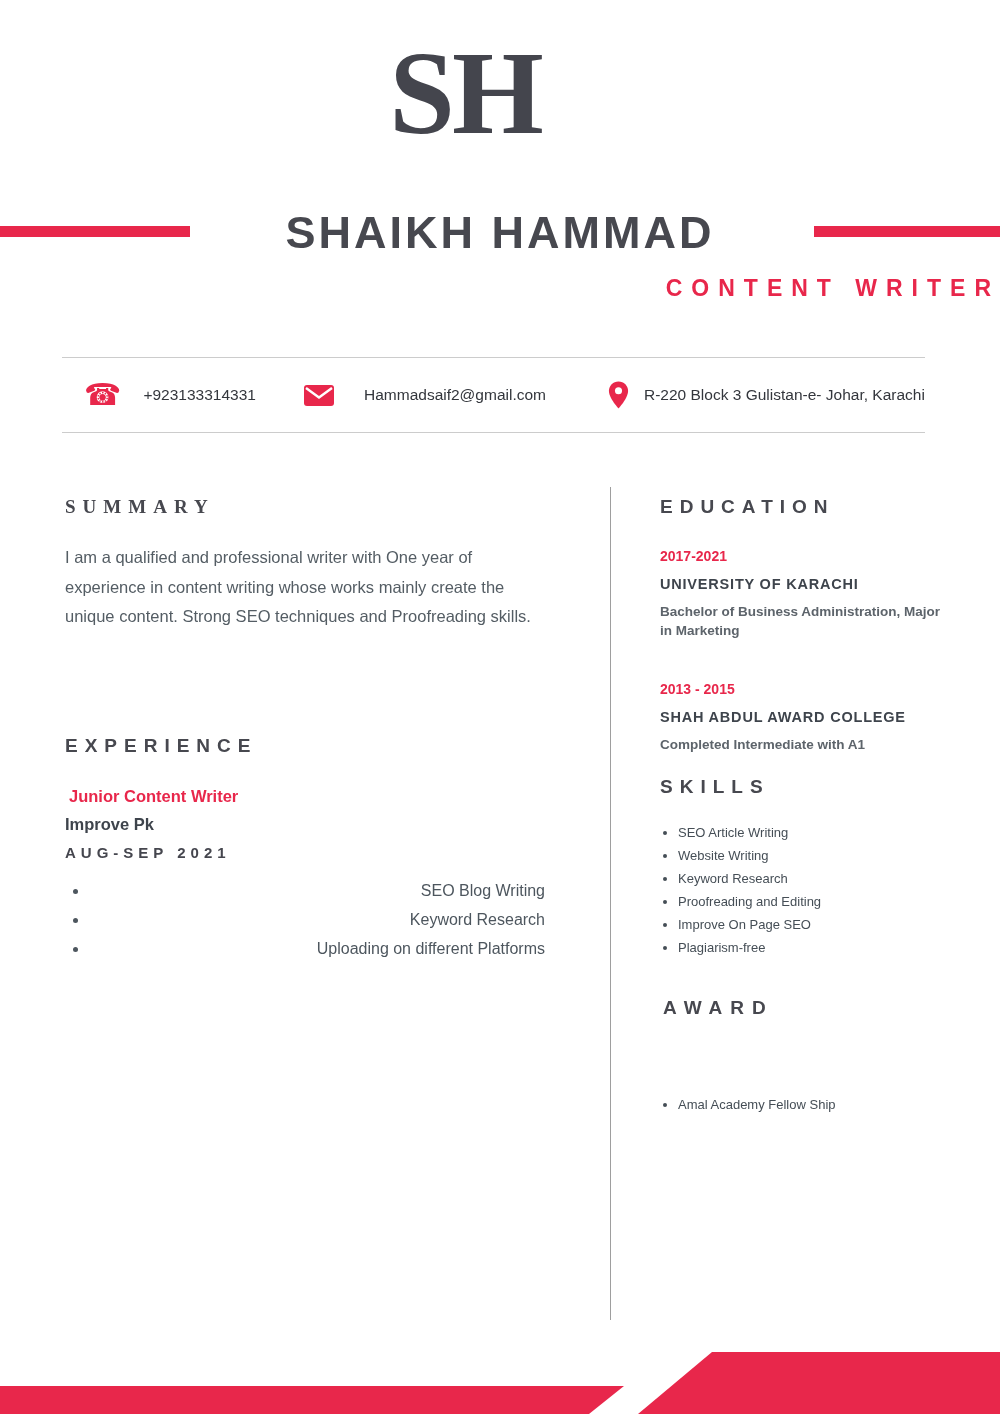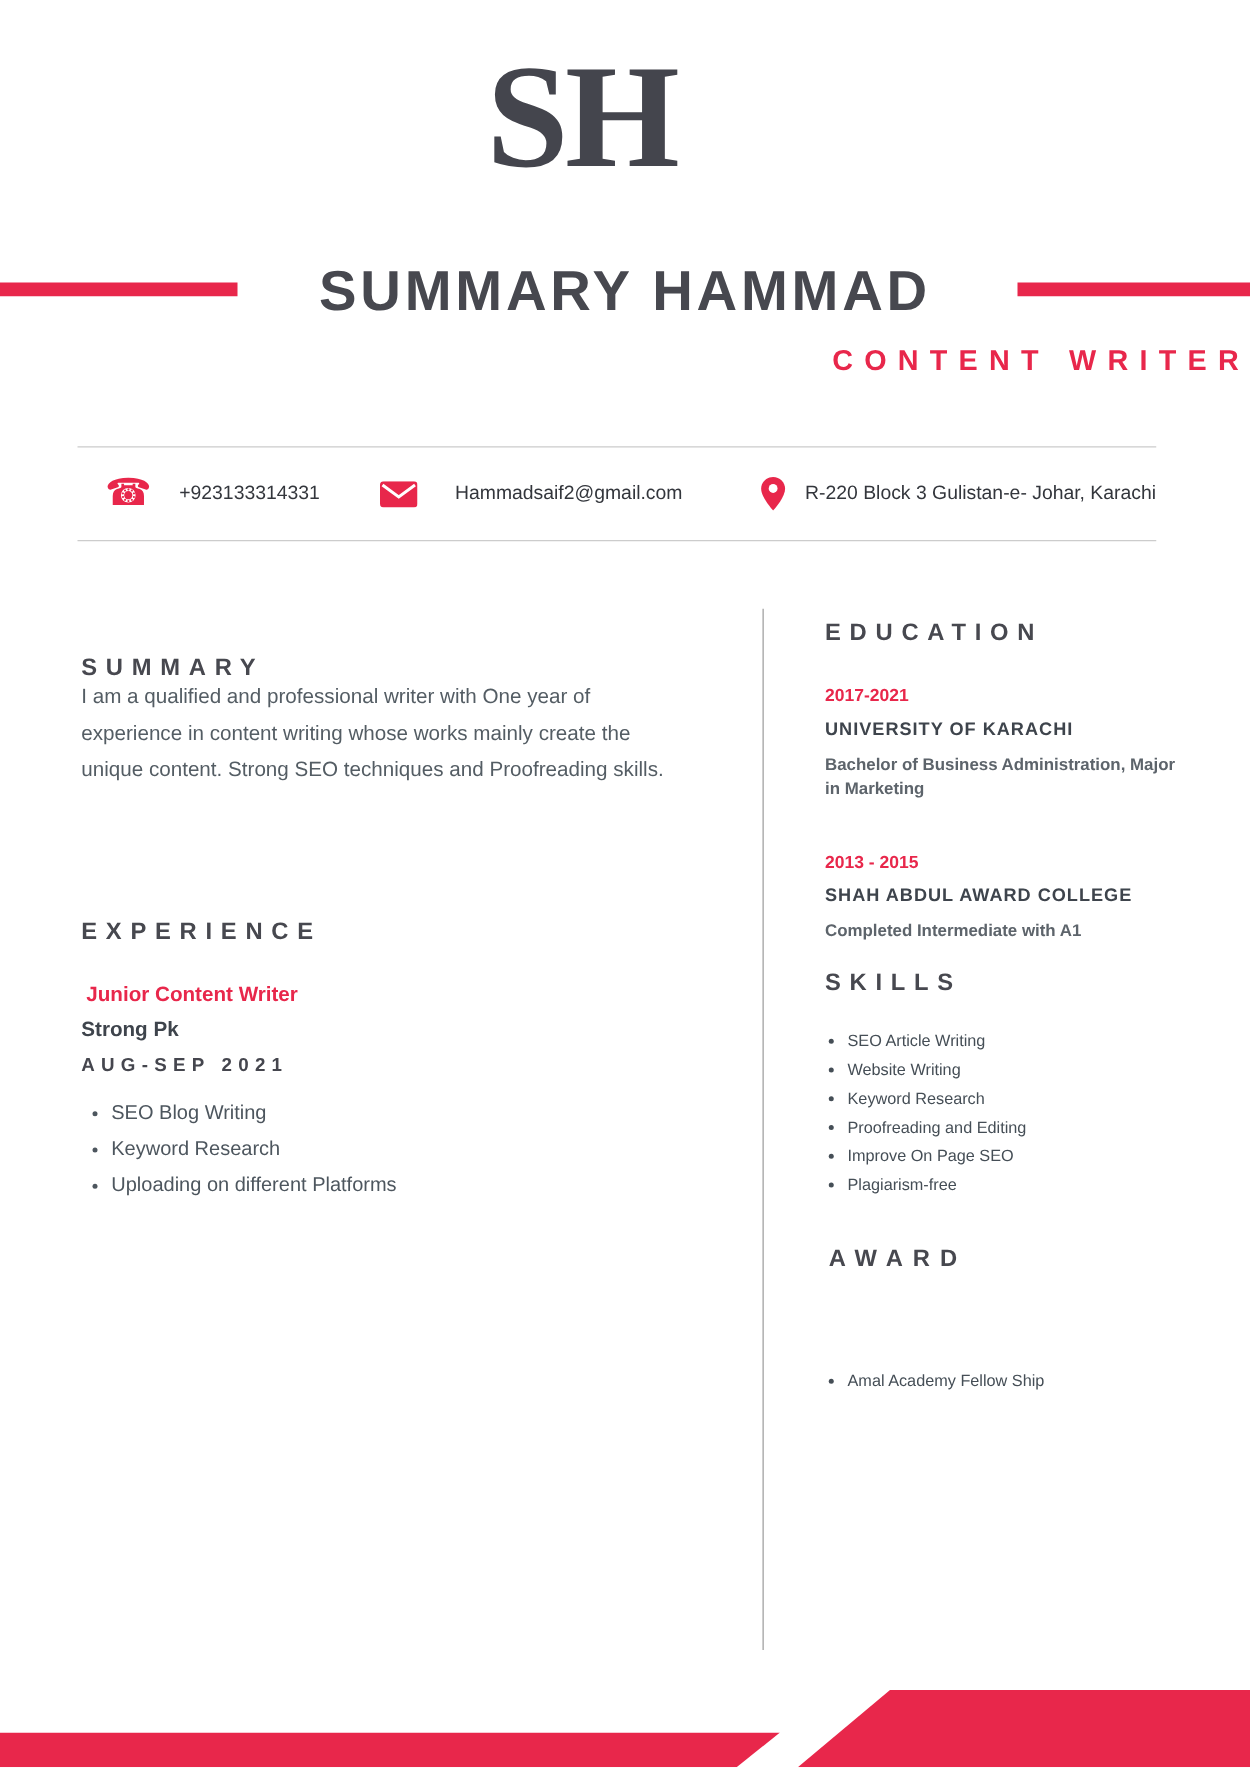--- a/index.html
+++ b/index.html
@@ -30,35 +30,35 @@
   .phone-glyph { font-size:30px; line-height:30px; color:var(--red); margin-right:22px;
     font-family:"DejaVu Sans", sans-serif; }
   .env-icon { margin-right:30px; display:block; }
   .pin-icon { margin-right:14px; display:block; }
 
   
   .divider { position:absolute; left:610px; top:487px; width:1px; height:833px; background:#9e9e9e; }
   .section-heading { font-size:19px; font-weight:700; letter-spacing:7px; color:var(--dark); }
 
   .abs { position:absolute; }
-  .summary-heading { left:65px; top:524px; }
+  .summary-heading { left:65px; top:496px;font-family:Liberation Serif, serif; }
   .summary-text { left:65px; top:543px; width:472px; font-size:16.5px; line-height:29.5px; color:#545d64; }
   .experience-heading { left:65px; top:735px; }
 
   .job { left:65px; width:480px; }
   .job-1 { top:787px; }
   .job-2 { top:1034px; }
   .job .role { font-size:16.5px; font-weight:700; color:var(--red); padding-left:4px; }
   .job .company { margin-top:9px; font-size:16.5px; font-weight:700; color:#3e444c; }
   .job-2 .company { margin-top:12px; }
   .job .dates { margin-top:10px; font-size:15px; font-weight:700; letter-spacing:5px; color:#45464e; }
   .job-2 .dates { margin-top:12px; font-size:16px; letter-spacing:1px; color:#3a414a; }
   .job ul { margin-top:19px; padding-left:24px; list-style:disc; }
   .job-2 ul { margin-top:15px; }
-  .job li { font-size:16px; line-height:22px; color:#4d565e; margin-bottom:7px; }
+  .job li { font-size:16px; line-height:22px; color:#4d565e; margin-bottom:7px;text-align:right; }
 
   .education-heading { left:660px; top:496px; }
   .edu { left:660px; width:295px; }
   .edu-1 { top:548px; }
   .edu-2 { top:681px; }
   .edu .edu-dates { font-size:14px; font-weight:700; color:var(--red); }
   .edu .edu-school { margin-top:12px; font-size:14.5px; font-weight:700; letter-spacing:0.8px; color:#3e444c; }
   .edu .edu-detail { margin-top:11px; font-size:13.5px; font-weight:700; line-height:18.5px; color:#5d646b; }
 
   .skills-heading { left:660px; top:776px; }
@@ -77,21 +77,21 @@
   .ribbon.right { clip-path:polygon(712px 0, 1000px 0, 1000px 62px, 638px 62px); }
 </style>
 </head>
 <body>
 
 <div class="page" style="--red: #e8274b; --dark: #47484f;">
 
   <div class="monogram">SH</div>
   <div class="red-bar left"></div>
   <div class="red-bar right"></div>
-  <h1 class="name">SUMMARY HAMMAD</h1>
+  <h1 class="name">SHAIKH HAMMAD</h1>
   <div class="job-title">CONTENT WRITER</div>
 
   <div class="contact-bar">
     <div class="contact-item c-phone">
       <span class="phone-glyph">☎</span>
       <span class="txt">+923133314331</span>
     </div>
     <div class="contact-item c-email">
       <svg class="env-icon" width="30" height="21" viewBox="0 0 30 21">
         <rect x="0" y="0" width="30" height="21" rx="3" fill="#e8274b"></rect>
@@ -110,21 +110,21 @@
 
   <div class="divider"></div>
 
   <h2 class="abs section-heading summary-heading">SUMMARY</h2>
   <p class="abs summary-text">I am a qualified and professional writer with One year of experience in content writing whose works mainly create the unique content. Strong SEO techniques and Proofreading skills.</p>
 
   <h2 class="abs section-heading experience-heading">EXPERIENCE</h2>
 
   <div class="abs job job-1">
     <div class="role">Junior Content Writer</div>
-    <div class="company">Strong Pk</div>
+    <div class="company">Improve Pk</div>
     <div class="dates">AUG-SEP 2021</div>
     <ul>
       <li>SEO Blog Writing</li>
       <li>Keyword Research</li>
       <li>Uploading on different Platforms</li>
     </ul>
   </div>
 
 
   <h2 class="abs section-heading education-heading">EDUCATION</h2>

